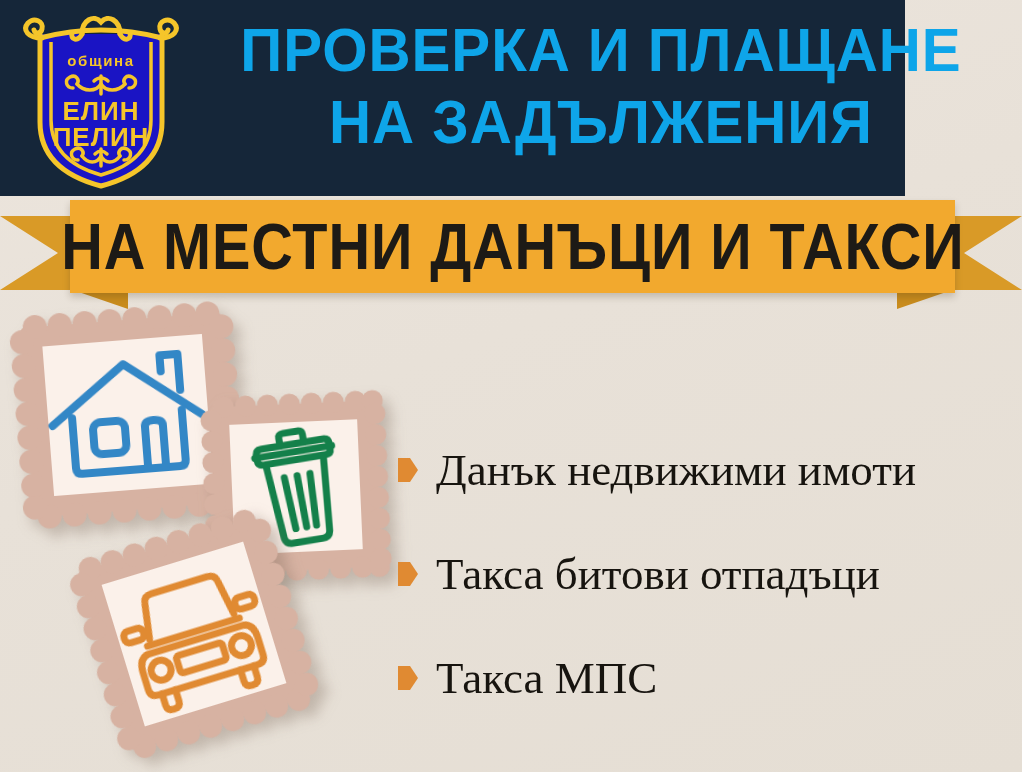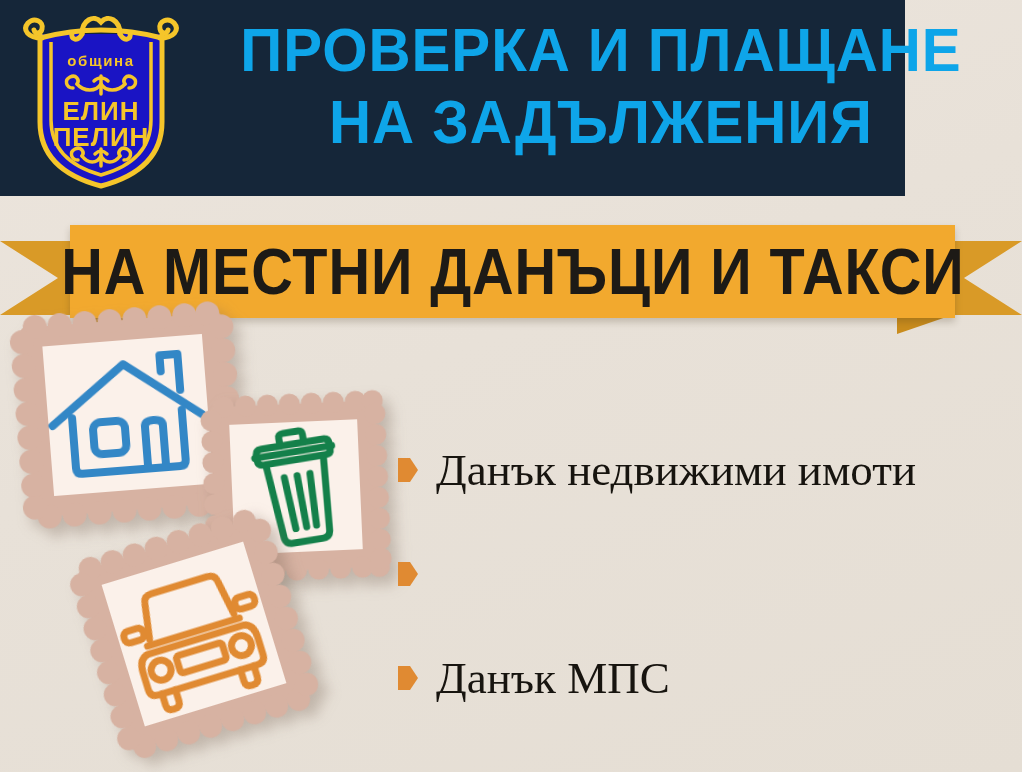--- a/index.html
+++ b/index.html
@@ -37,21 +37,21 @@
     font-size:62px;
     line-height:72px;
     letter-spacing:1px;
     transform:scaleX(0.94);
     transform-origin:center;
     white-space:nowrap;
   }
 
   
   .ribbon{
-    position:absolute;left:0;top:196px;width:1022px;height:112px;margin-top:25px;
+    position:absolute;left:0;top:196px;width:1022px;height:112px;
   }
   .ribbon-tail{
     position:absolute;top:20px;height:74px;width:120px;
     background:#d99a27;
   }
   .ribbon-tail.left{
     left:0;
     clip-path:polygon(0 0, 120px 0, 120px 74px, 0 74px, 58px 37px);
   }
   .ribbon-tail.right{
@@ -353,20 +353,21 @@
     </svg>
   </div>
 
   <div class="bullets">
     <div class="bullet-row">
       <span class="bullet-marker"></span>
       <span class="bullet-label">Данък недвижими имоти</span>
     </div>
     <div class="bullet-row">
       <span class="bullet-marker"></span>
+      <span class="bullet-label">Такса битови отпадъци</span>
     </div>
     <div class="bullet-row">
       <span class="bullet-marker"></span>
-      <span class="bullet-label">Данък МПС</span>
+      <span class="bullet-label">Такса МПС</span>
     </div>
   </div>
 
 </div>
 
 </body></html>

